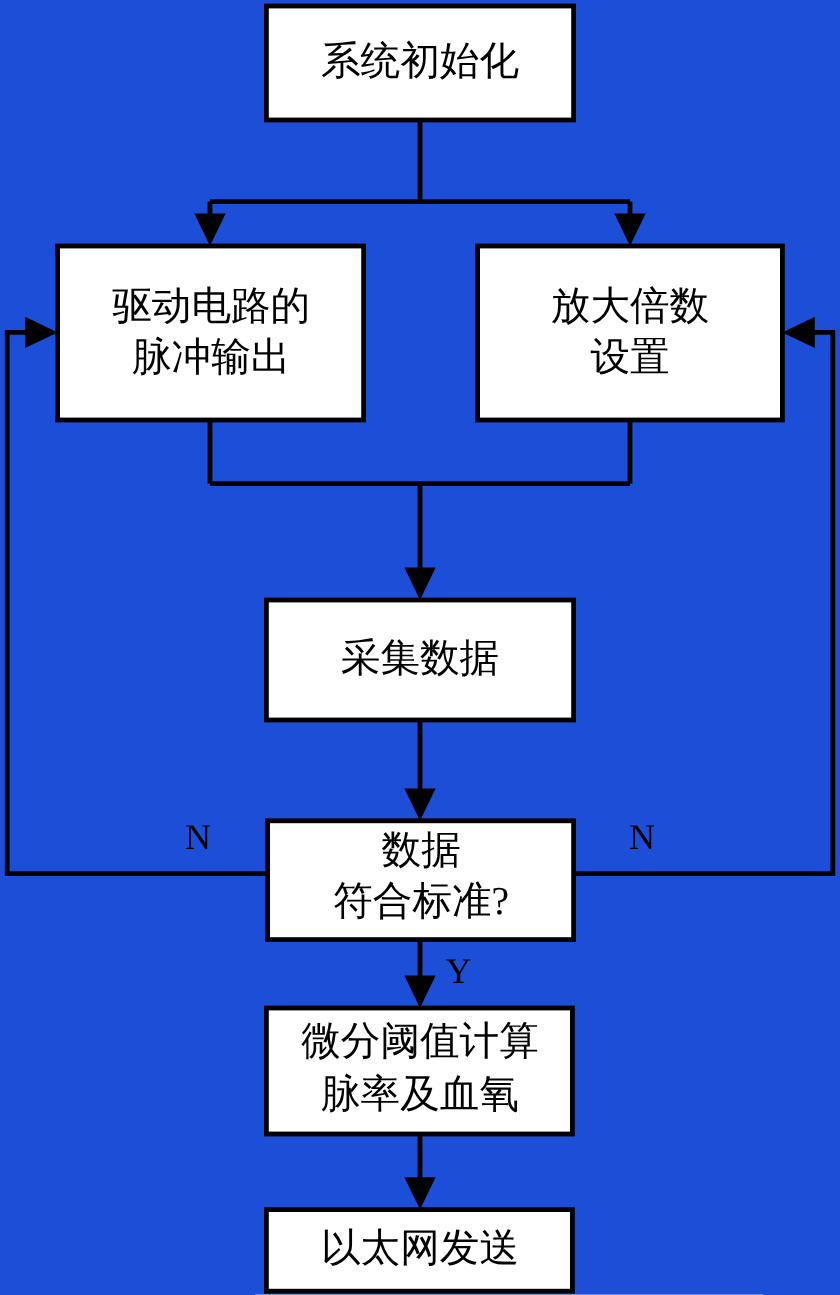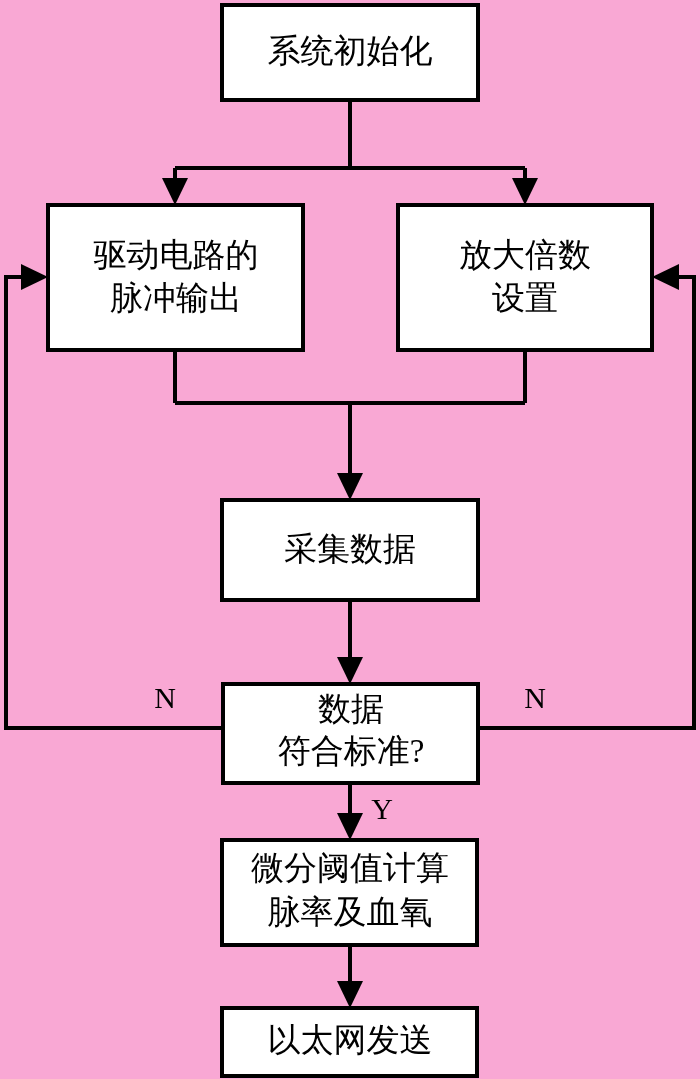--- a/index.html
+++ b/index.html
@@ -8,21 +8,21 @@
     padding: 0;
     background: #ffffff;
   }
   body {
     font-family: "Liberation Serif", "DejaVu Serif", serif;
   }
   #flowchart-root {
     position: relative;
     width: 700px;
     height: 1079px;
-    background: #f9a8d4;
+    background: #1d4ed8;
     overflow: hidden;
   }
   svg.fc-canvas {
     position: absolute;
     top: 0;
     left: 0;
     width: 700px;
     height: 1079px;
     display: block;
   }

